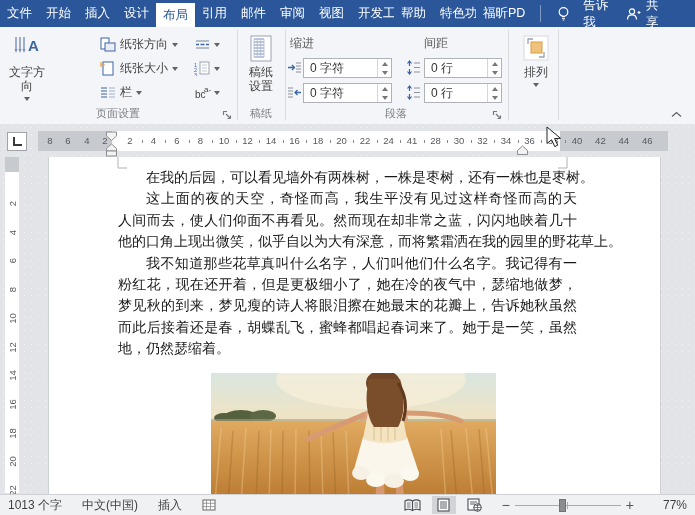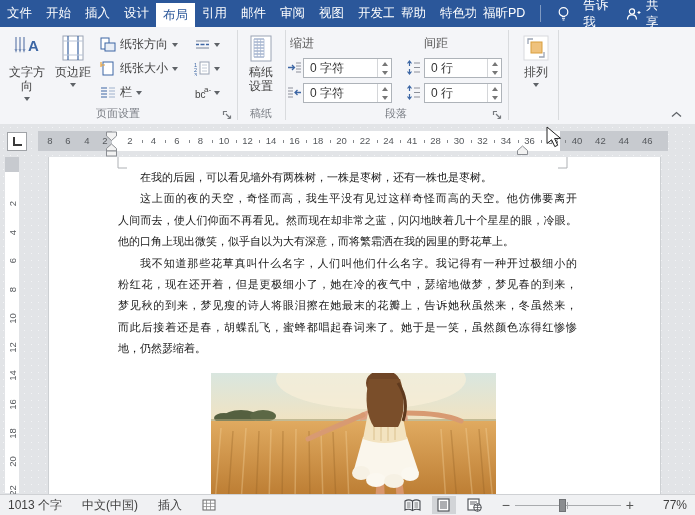--- a/index.html
+++ b/index.html
@@ -50,21 +50,21 @@
   .tabsel{position:absolute;left:7px;top:8px;width:20px;height:19px;background:#fff;border:1px solid #a0a3a7;
           box-sizing:border-box;display:flex;align-items:center;justify-content:center;cursor:pointer;}
   .tabsel i{width:7px;height:7px;border-left:2px solid #3a3a3a;border-bottom:2px solid #3a3a3a;display:block;}
   .vruler{position:absolute;left:5px;top:33px;width:14px;height:336px;background:#fff;}
   .vruler .vtop{position:absolute;left:0;top:0;width:14px;height:15px;background:#c7cacf;}
   .vnum{position:absolute;left:1px;width:12px;text-align:center;transform:rotate(-90deg);font-size:9.5px;color:#55585c;}
   .page{position:absolute;left:48px;top:33px;width:611px;height:337px;background:#fff;
         border-left:1px solid #cdd0d3;border-right:1px solid #cdd0d3;overflow:hidden;}
   .cropmark{position:absolute;}
   .doctext{position:absolute;left:69px;top:10px;width:459px;font-family:"Liberation Serif",serif;
-           font-size:11px;line-height:21.4px;color:#191919;}
+           font-size:14px;line-height:21.4px;color:#191919;}
   .line{white-space:nowrap;}
   .line.ind{text-indent:2em;}
   .line.fill{white-space:normal;text-align:justify;text-align-last:justify;overflow:hidden;height:21.4px;}
   .docimg{position:absolute;left:162px;top:216px;width:285px;height:130px;cursor:pointer;}
   .marker{position:absolute;left:105px;top:7px;}
   .rmarker{position:absolute;left:516px;top:21px;}
   .cursor{position:absolute;left:546px;top:2px;}
   
   .statusbar{position:absolute;left:0;top:494px;width:695px;height:21px;background:#f0f1f3;
              border-top:1px solid #cfd1d4;box-sizing:border-box;display:flex;align-items:center;
@@ -133,31 +133,20 @@
         <svg width="28" height="26" viewBox="0 0 28 26">
             <path d="M3 2 v14 M7 2 v14 M11 2 v14" stroke="#7a90b8" stroke-width="1.4"></path>
             <path d="M1.5 14 L3 18 L4.5 14 Z M5.5 14 L7 18 L8.5 14 Z M9.5 14 L11 18 L12.5 14 Z" fill="#7a90b8"></path>
             <text x="15" y="16" font-size="15" fill="#3c66a4" font-family="Liberation Sans,sans-serif" font-weight="bold">A</text>
           </svg>
       </span>
       <span class="bl">文字方向</span>
       <span class="caret"></span>
     </div>
 
-    <div class="bigbtn" style="left:52px;width:42px;">
-      <span class="bi">
-        <svg width="24" height="26" viewBox="0 0 24 26">
-            <rect x="2" y="1" width="20" height="24" fill="#fff" stroke="#9aa4b4"></rect>
-            <path d="M7 1 v24 M17 1 v24" stroke="#3c66a4" stroke-width="1.2"></path>
-            <path d="M2 6 h20 M2 20 h20" stroke="#b9c4d6" stroke-width="1"></path>
-          </svg>
-      </span>
-      <span class="bl">页边距</span>
-      <span class="caret"></span>
-    </div>
 
     <div class="mbtn" style="top:7px;">
       <span>
         <svg width="16" height="15" viewBox="0 0 16 15">
             <rect x="1" y="1" width="8" height="11" fill="#fff" stroke="#3c66a4"></rect>
             <rect x="5" y="6" width="10" height="8" fill="#e9eef6" stroke="#3c66a4"></rect>
           </svg>
       </span>
       <span>纸张方向</span>
       <span class="caret"></span>

